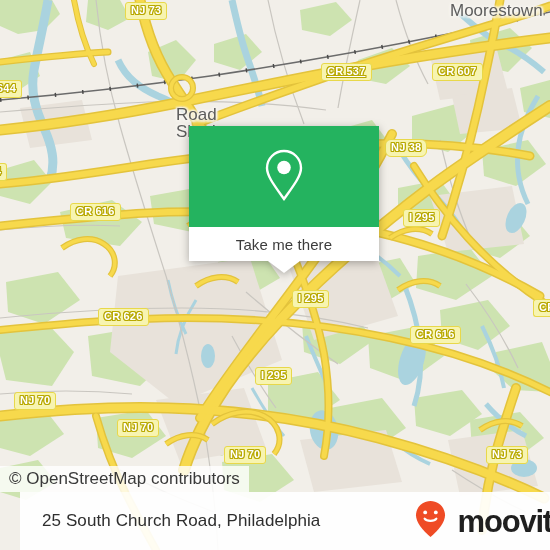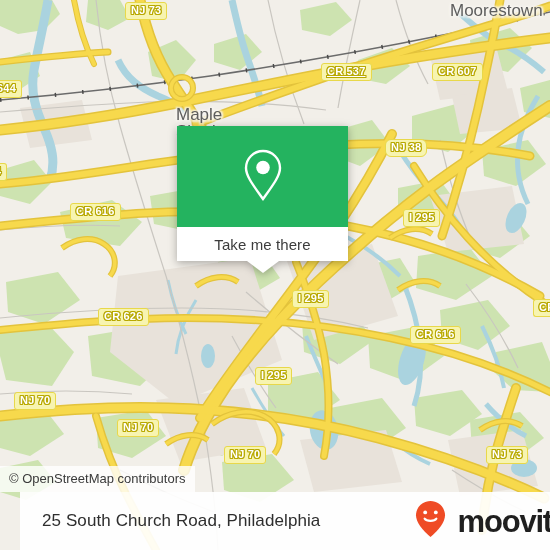--- a/index.html
+++ b/index.html
@@ -45,22 +45,22 @@
     white-space: nowrap;
     text-shadow:
       -1.5px -1.5px 2px #f7f5f0, 1.5px -1.5px 2px #f7f5f0,
       -1.5px  1.5px 2px #f7f5f0, 1.5px  1.5px 2px #f7f5f0,
        0 0 3px #f7f5f0;
   }
 
   
   #callout {
     position: absolute;
-    left: 177px; top: 126px;
-    width: 171px;
+    left: 189px; top: 126px;
+    width: 190px;
     filter: drop-shadow(0 2px 4px rgba(0,0,0,.30));
   }
   #callout-green {
     height: 101px;
     background: #24b35f;
     display: flex; align-items: center; justify-content: center;
   }
   #callout-white {
     height: 34px;
     background: #ffffff;
@@ -80,21 +80,21 @@
     border-right: 16px solid transparent;
     border-top: 12px solid #ffffff;
   }
 
   
   #attribution {
     position: absolute;
     left: 0; top: 466px;
     background: rgba(255,255,255,.80);
     color: #3a3a3a;
-    font-size: 13px;
+    font-size: 17px;
     line-height: 15px;
     padding: 5px 9px 6px 9px;
   }
 
   
   #footer {
     position: absolute;
     left: 0; bottom: 0;
     width: 550px; height: 58px;
     background: rgba(255,255,255,.93);
@@ -320,21 +320,21 @@
         <div class="shield" style="left: 410px; top: 326px;">CR 616</div>
         <div class="shield" style="left: 255px; top: 367px;">I 295</div>
         <div class="shield" style="left: 14px; top: 392px;">NJ 70</div>
         <div class="shield" style="left: 117px; top: 419px;">NJ 70</div>
         <div class="shield" style="left: 224px; top: 446px;">NJ 70</div>
         <div class="shield" style="left: 486px; top: 446px;">NJ 73</div>
       </div>
 
     <div id="places">
         <div class="place" style="left: 450px; top: 1px;">Moorestown</div>
-        <div class="place" style="left: 176px; top: 105px;">Maple</div>
+        <div class="place" style="left: 176px; top: 105px;">Road</div>
         <div class="place" style="left: 176px; top: 122px;">Shade</div>
       </div>
   </div>
 
   <div id="callout">
     <div id="callout-green">
       <span>
         <svg width="40" height="54" viewBox="0 0 40 54" aria-hidden="true">
           <path d="M20 3 C10.6 3 3 10.6 3 20 C3 28 10 37 20 51 C30 37 37 28 37 20 C37 10.6 29.4 3 20 3 Z" fill="none" stroke="#ffffff" stroke-width="2.4"></path>
           <circle cx="20" cy="19.5" r="6.8" fill="#ffffff"></circle>

